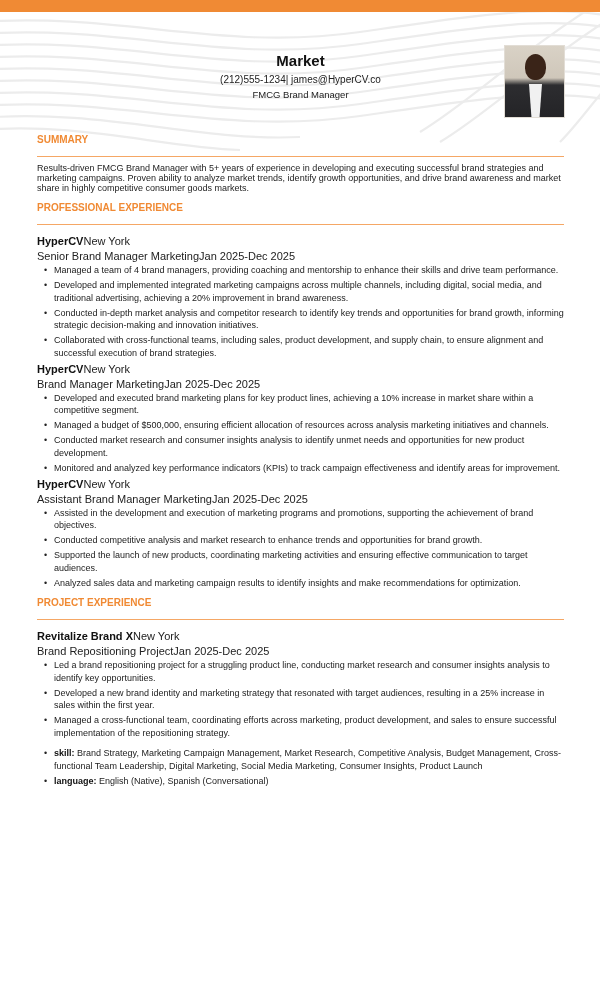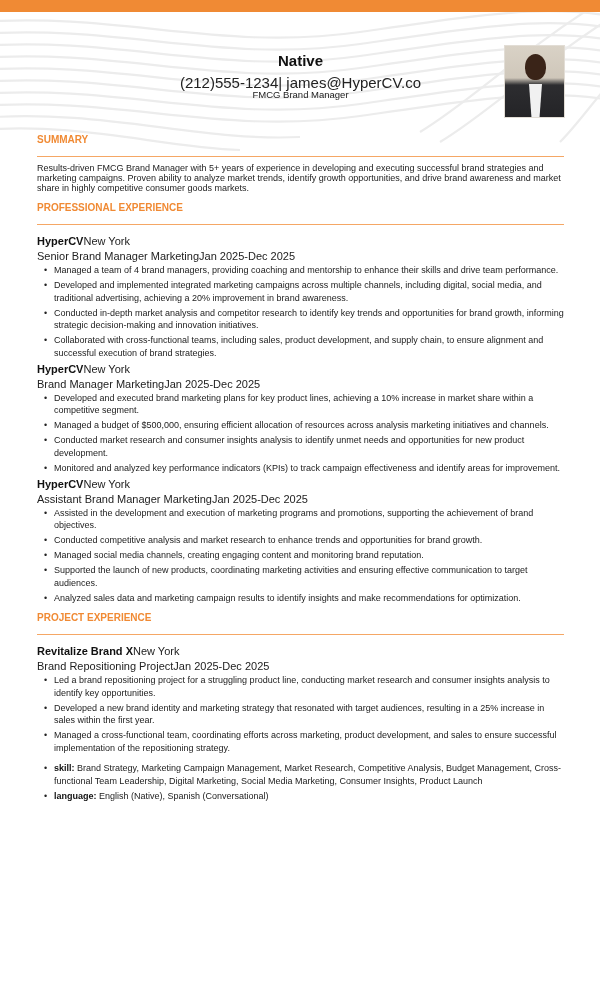--- a/index.html
+++ b/index.html
@@ -3,21 +3,21 @@
 <meta charset="utf-8">
 <style>
   * { box-sizing: border-box; margin: 0; padding: 0; }
   html, body { width: 600px; height: 1003px; background: #fff; overflow: hidden; }
   body { font-family: "Liberation Sans", sans-serif; color: #222; position: relative; }
   .topbar { position: absolute; left: 0; top: 0; width: 600px; height: 12px; background: #F08A34; }
   .waves { position: absolute; left: 0; top: 12px; width: 600px; height: 230px; overflow: hidden; }
   .page { position: absolute; left: 37px; top: 12px; width: 527px; }
   .header { position: relative; height: 122px; }
   .name { position: absolute; left: 0; width: 527px; top: 40px; text-align: center; font-size: 15px; font-weight: bold; color: #111; }
-  .contact { position: absolute; left: 0; width: 527px; top: 62px; text-align: center; font-size: 15px; color: #222; }
+  .contact { position: absolute; left: 0; width: 527px; top: 62px; text-align: center; font-size: 10px; color: #222; }
   .role { position: absolute; left: 0; width: 527px; top: 77px; text-align: center; font-size: 9.5px; color: #222; }
   .photo { position: absolute; left: 467px; top: 33px; width: 61px; height: 73px; background: linear-gradient(180deg,#d9d2c6 0%,#cfc7ba 45%,#2d2d30 55%,#242427 100%); border: 1px solid #e2ddd5; overflow: hidden; }
   .photo .head { position: absolute; left: 20px; top: 8px; width: 21px; height: 26px; border-radius: 50% 50% 45% 45%; background: #3a2418; }
   .photo .shirt { position: absolute; left: 24px; top: 38px; width: 13px; height: 35px; background: #f1f1f1; clip-path: polygon(0 0,100% 0,80% 100%,20% 100%); }
   .section-title { font-size: 10px; font-weight: bold; color: #F08A34; padding-bottom: 11px; border-bottom: 1px solid #F5A765; margin-bottom: 6px; text-transform: none; }
   .summary { font-size: 9px; line-height: 10px; color: #222; margin-bottom: 9px; }
   .entry-row { display: flex; justify-content: flex-start; font-size: 11px; line-height: 15px; color: #222; }
   .entry-row .org { font-weight: bold; color: #111; }
   ul.bullets { list-style: none; margin-left: 7px; }
   ul.bullets li { position: relative; padding-left: 10px; font-size: 9px; line-height: 12.5px; color: #222; margin-bottom: 2.5px; }
@@ -43,21 +43,21 @@
     <path d="M-20 106 C 100 96, 200 130, 300 125"></path>
     <path d="M-20 118 C 80 110, 160 135, 240 138"></path>
     <path d="M420 120 C 470 90, 520 40, 600 -10"></path>
     <path d="M440 130 C 490 100, 540 50, 620 0"></path>
     <path d="M560 130 C 580 110, 600 80, 620 60"></path>
   </g>
 </svg>
 
 <div class="page">
   <div class="header">
-    <div class="name">Native</div>
+    <div class="name">Market</div>
     <div class="contact">(212)555-1234| james@HyperCV.co</div>
     <div class="role">FMCG Brand Manager</div>
     <div class="photo">
       <div class="head"></div>
       <div class="shirt"></div>
     </div>
   </div>
 
   <div class="section">
     <div class="section-title">SUMMARY</div>
@@ -106,21 +106,20 @@
           <span class="org">HyperCV</span>
           <span>New York</span>
         </div>
       <div class="entry-row">
           <span>Assistant Brand Manager Marketing</span>
           <span>Jan 2025-Dec 2025</span>
         </div>
       <ul class="bullets">
         <li>Assisted in the development and execution of marketing programs and promotions, supporting the achievement of brand objectives.</li>
         <li>Conducted competitive analysis and market research to enhance trends and opportunities for brand growth.</li>
-        <li>Managed social media channels, creating engaging content and monitoring brand reputation.</li>
         <li>Supported the launch of new products, coordinating marketing activities and ensuring effective communication to target audiences.</li>
         <li>Analyzed sales data and marketing campaign results to identify insights and make recommendations for optimization.</li>
       </ul>
     </div>
   </div>
 
   <div class="section" style="margin-top:8px;">
     <div class="section-title" style="margin-bottom:9px;">PROJECT EXPERIENCE</div>
     <div>
       <div class="entry-row">

